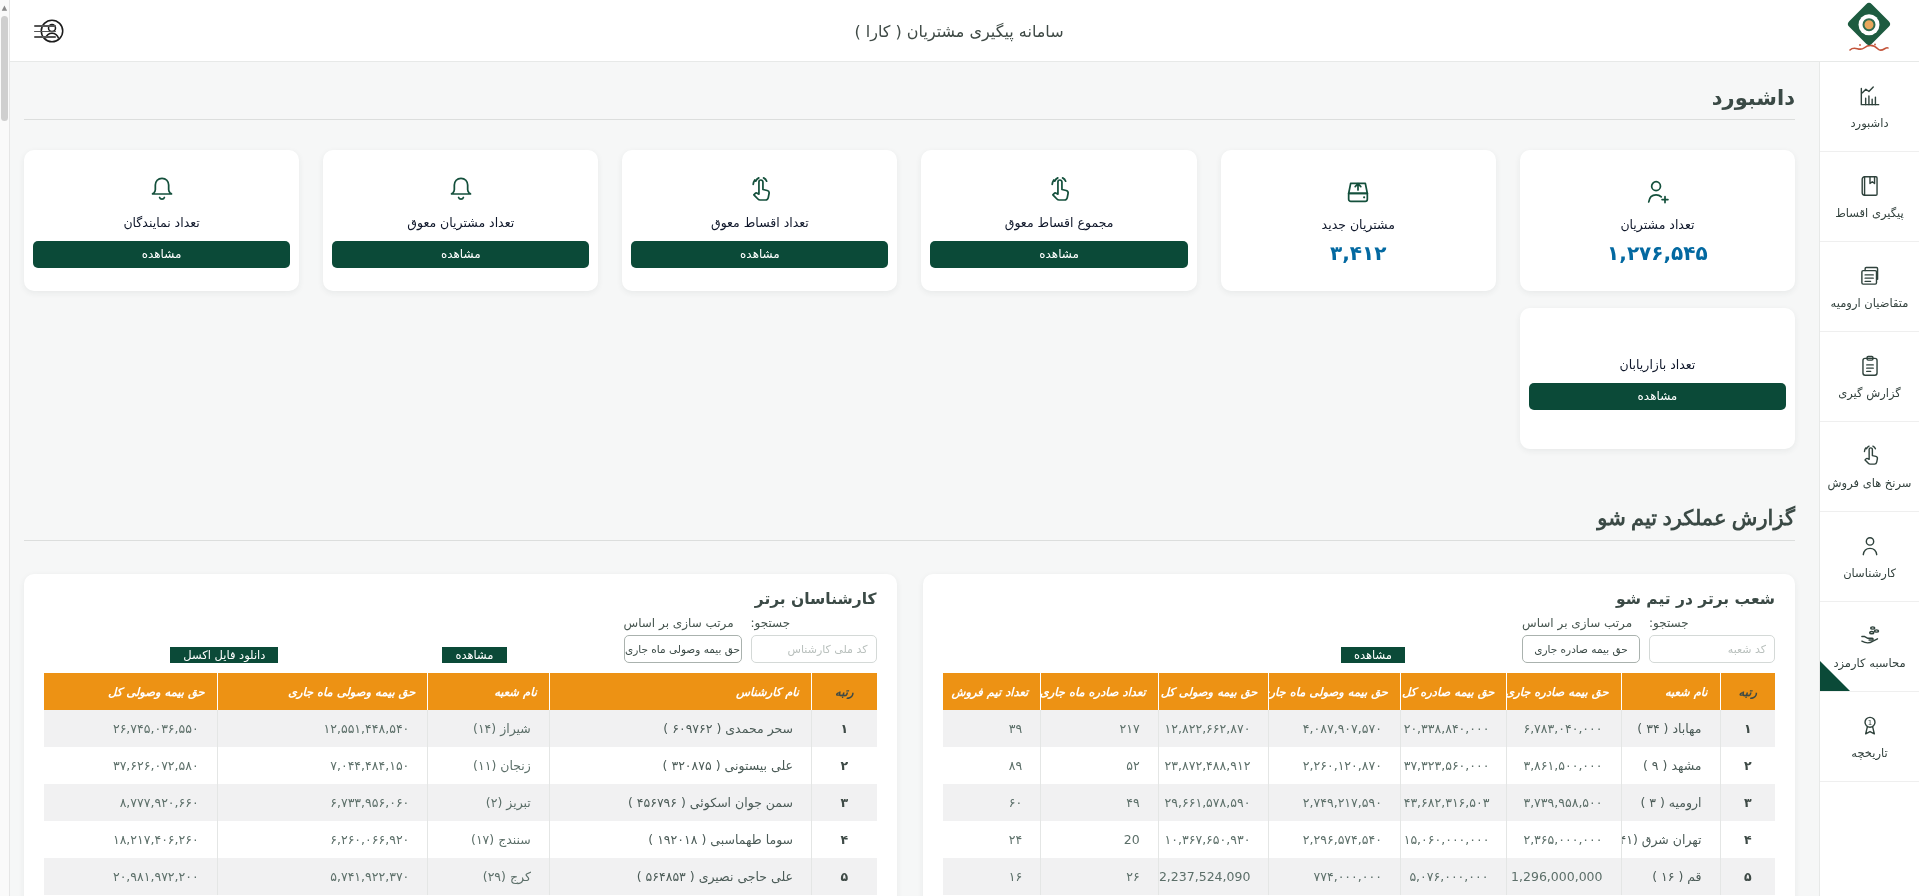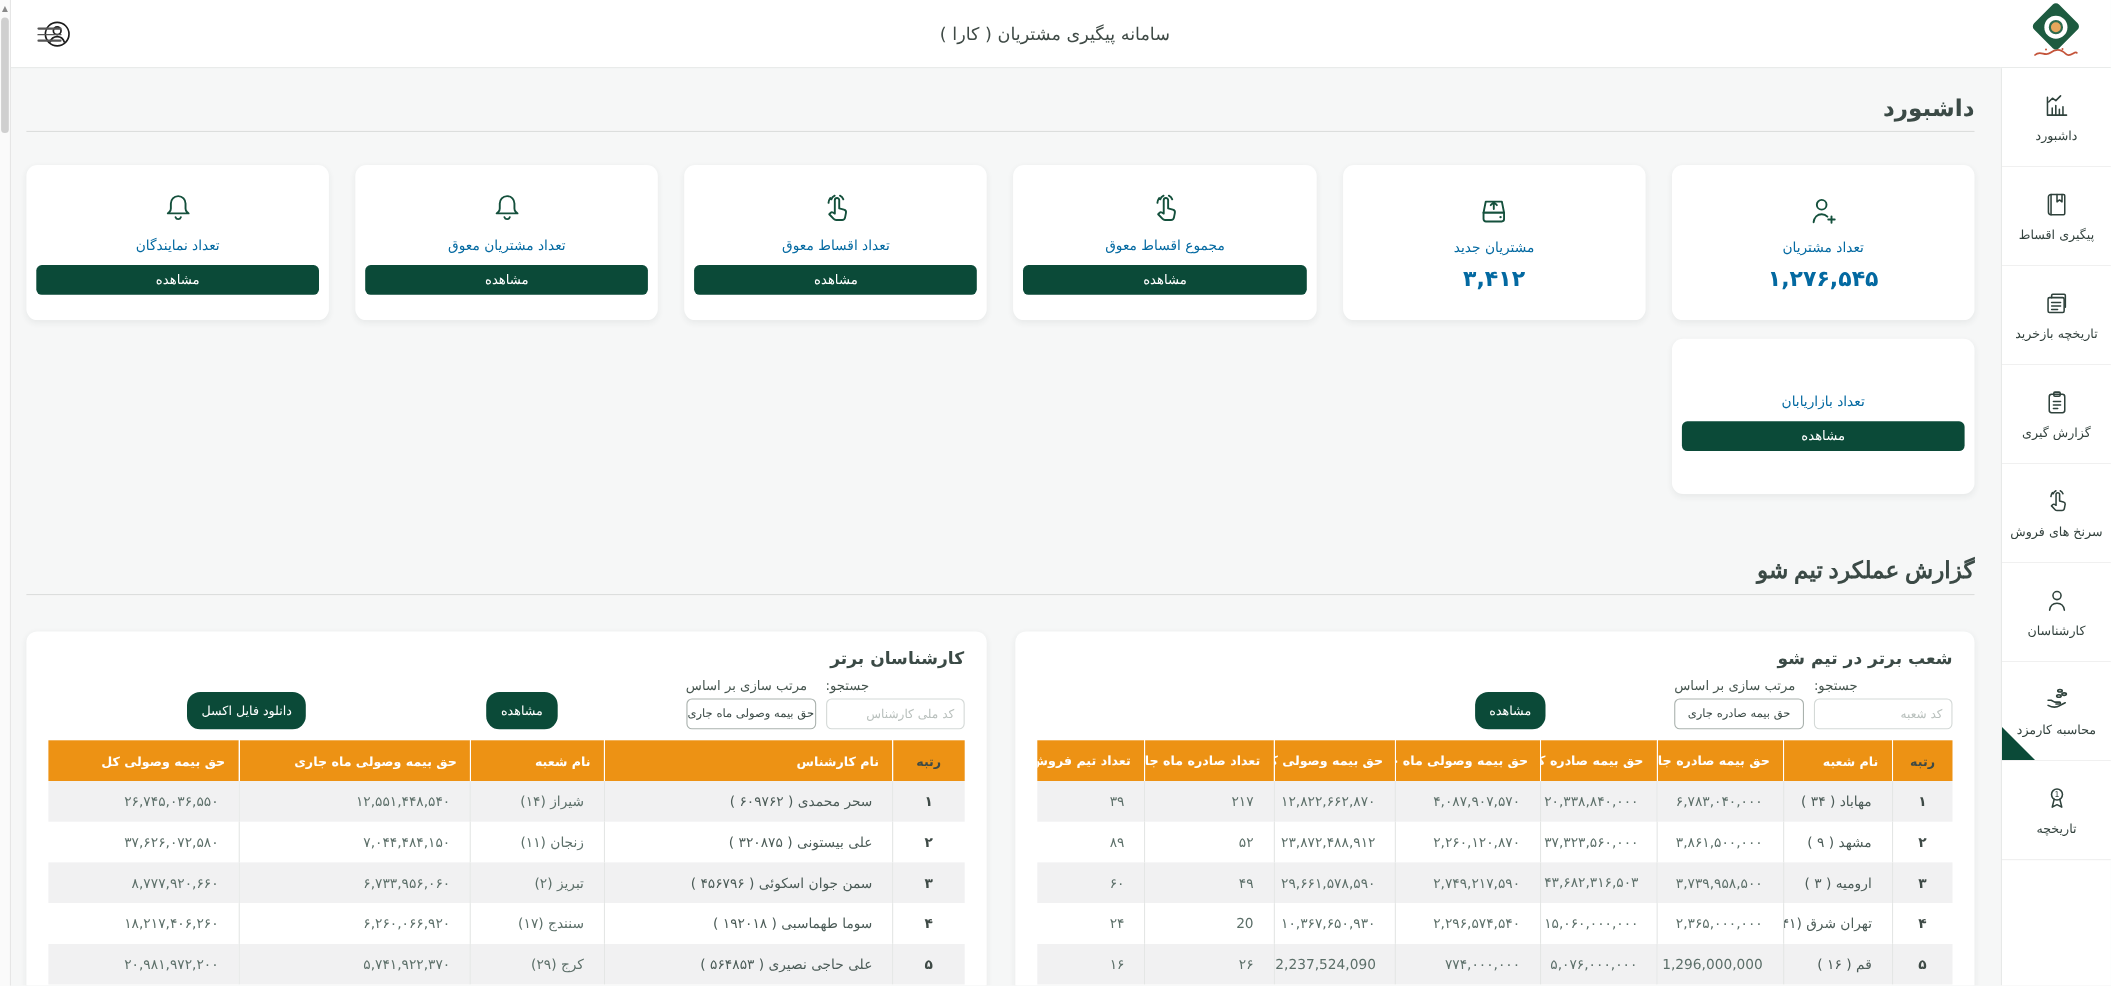--- a/index.html
+++ b/index.html
@@ -39,44 +39,44 @@
 
   .content { flex:1; padding:0 24px; overflow:hidden; }
   .section-title { margin-top:24px; font-size:21px; font-weight:700; color:#3b4a46; }
   .rule { border:none; border-top:1px solid #dcdedd; margin-top:9px; }
 
   
   .cards-row { display:flex; gap:24px; margin-top:30px; }
   .card { flex:1; height:141px; background:#fff; border-radius:10px; box-shadow:0 2px 6px rgba(40,60,50,.07); display:flex; flex-direction:column; align-items:center; justify-content:center; padding:0 9px; }
   .card .card-icon { color:#14503c; margin-bottom:9px; }
   .card .card-icon svg { width:32px; height:32px; display:block; }
-  .card .card-label { font-size:12.5px; color:#0369a1;text-align:center; }
+  .card .card-label { font-size:12.5px; color:#0f172a;text-align:center; }
   .card .card-value { margin-top:9px; font-size:20px; font-weight:700; color:#0369a1; letter-spacing:.5px; }
   .card .card-btn { margin-top:11px; width:100%; height:27px; background:#0b4a38; color:#fff; border:none; border-radius:5px; font-size:12px; font-family:inherit; cursor:pointer; }
   .single-row { display:flex; gap:24px; margin-top:17px; }
   .single-row .card { flex:0 0 calc((100% - 120px)/6); }
 
   
   .perf-title { margin-top:57px;font-family:Liberation Serif, serif; }
   .tables-row { display:flex; gap:26px; margin-top:33px; }
   .table-card { flex:1; background:#fff; border-radius:10px; box-shadow:0 2px 6px rgba(40,60,50,.07); padding:16px 20px 20px; height:400px; }
   .table-card h3 { font-size:15.5px; font-weight:700; color:#3b4a46; }
   .filters { display:flex; align-items:flex-end; gap:9px; margin-top:8px; }
   .field { display:flex; flex-direction:column;align-items:flex-end; }
   .field label { font-size:12px; color:#46554f; margin-bottom:5px; }
   .field input { width:126px; height:28px; border:1px solid #d4d9d7; border-radius:5px; font-family:inherit; font-size:11px; padding:0 8px; color:#41504b; background:#fff; }
   .field input::placeholder { color:#b9c0bd; }
   .select-box { width:118px; height:28px; border:1px solid #aab2ae; border-radius:5px; display:flex; align-items:center; justify-content:center; font-size:10.5px; color:#3c4b47; background:#fff; cursor:pointer; white-space:nowrap; }
-  .mini-btn { height:34px; padding:0 13px; background:#0b4a38; color:#fff; border:none; border-radius:12px; font-size:11.5px; font-family:inherit; cursor:pointer; white-space:nowrap; }
+  .mini-btn { height:16px; padding:0 13px; background:#0b4a38; color:#fff; border:none; border-radius:0; font-size:11.5px; font-family:inherit; cursor:pointer; white-space:nowrap; }
   .view-gap { margin-left:0; margin-right:108px; }
   .excel-gap { margin-right:155px; }
 
   
   table { width:100%; border-collapse:collapse; margin-top:10px; table-layout:fixed; }
-  thead th { background:#ed9214; color:#fff; font-size:11.5px; font-weight:700; height:37px; text-align:start; padding:0 12px 0 4px; white-space:nowrap; overflow:hidden; border-left:1px solid rgba(255,255,255,.45); }
+  thead th { background:#ed9214; color:#fff; font-size:11.5px; font-weight:700; height:37px; text-align:start; padding:0 12px 0 4px; white-space:nowrap; overflow:hidden; border-left:1px solid rgba(255,255,255,.45);font-style:italic; }
   thead th:last-child { border-left:none; }
   tbody td { height:37px; font-size:12.5px; color:#5c6f69; text-align:start; padding:0 18px 0 4px; white-space:nowrap; overflow:hidden; border-left:1px solid #e4e6e5; }
   tbody td:last-child { border-left:none; }
   tbody tr:nth-child(odd) { background:#f1f1f2; }
   tbody tr:nth-child(even) { background:#fff; }
   tbody td:first-child, thead th:first-child { text-align:center; padding:0; font-weight:700; color:#3e4a46; }
   tbody td.name-cell { color:#4b5b57; }
 </style>
 </head>
 <body>
@@ -123,21 +123,21 @@
           <span class="nav-label">پیگیری اقساط</span>
         </div>
         <div class="nav-item">
           <span class="nav-icon">
             <svg viewBox="0 0 24 24" fill="none" stroke="currentColor" stroke-width="1.3" stroke-linecap="round" stroke-linejoin="round">
               <path d="M7.5 7V5.2a1 1 0 0 1 1-1h9.5a1 1 0 0 1 1 1V15"></path>
               <rect x="4.5" y="7" width="13.5" height="12.5" rx="1.2"></rect>
               <path d="M7.5 11h7.5M7.5 14h7.5M7.5 17h5"></path>
             </svg>
           </span>
-          <span class="nav-label">تاریخچه بازخرید</span>
+          <span class="nav-label">متقاضیان ارومیه</span>
         </div>
         <div class="nav-item">
           <span class="nav-icon">
             <svg viewBox="0 0 24 24" fill="none" stroke="currentColor" stroke-width="1.3" stroke-linecap="round" stroke-linejoin="round">
               <rect x="5.5" y="5" width="13" height="15.5" rx="2"></rect>
               <rect x="9.3" y="3.2" width="5.4" height="3.4" rx="1"></rect>
               <path d="M9 11h6M9 14h6M9 17h3.6"></path>
             </svg>
           </span>
           <span class="nav-label">گزارش گیری</span>

